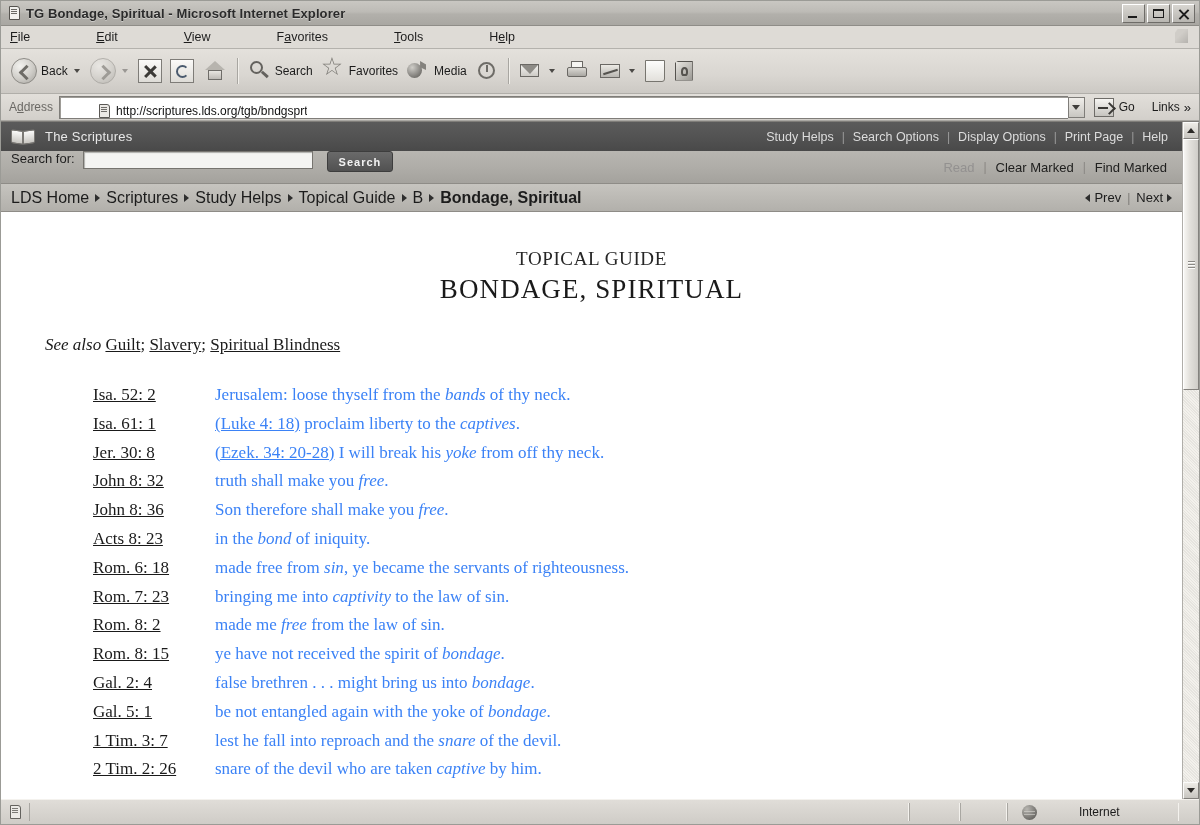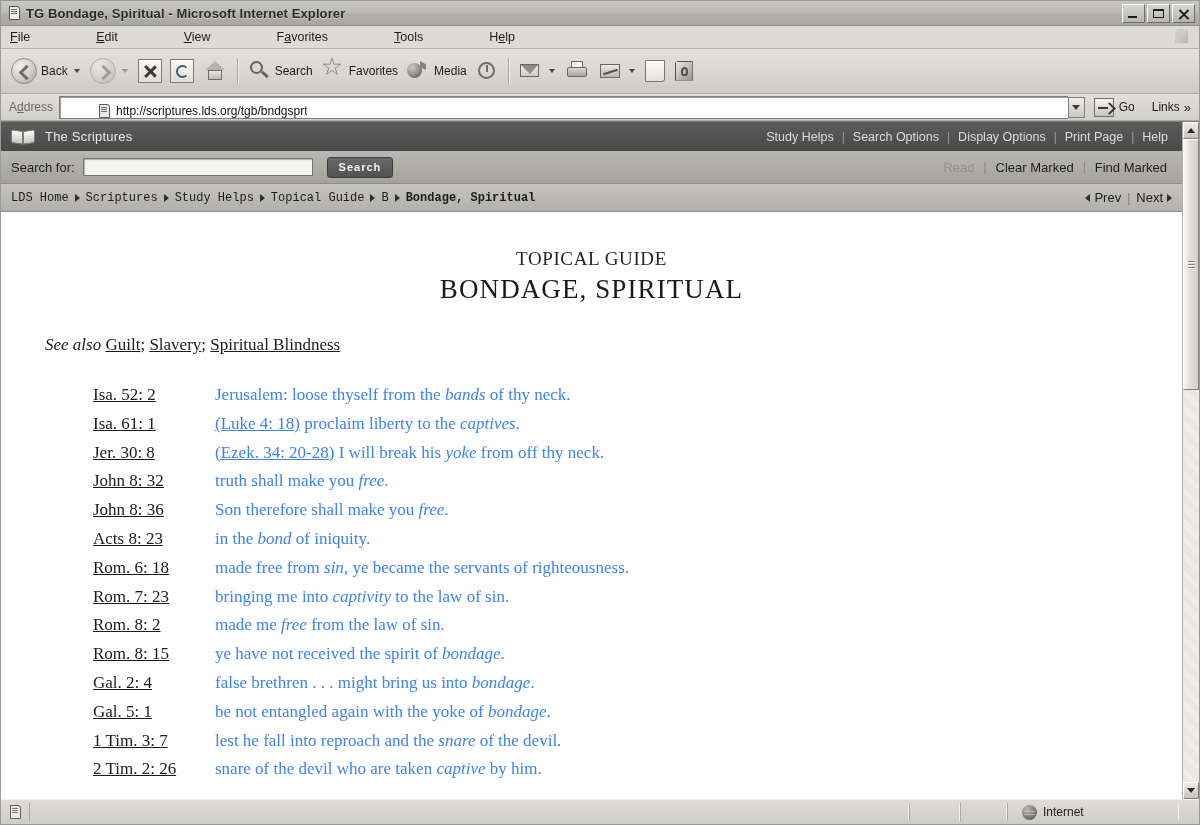--- a/index.html
+++ b/index.html
@@ -417,21 +417,21 @@
   .hdr-link {
     font-size: 12.5px; color: #dcdcdc;
     padding: 0 8px; white-space: nowrap; cursor: pointer;
   }
   .hdr-div { color: #9a9a9a; font-size: 12px; }
 
   
   .search-row {
     height: 32px; flex: 0 0 32px;
     background: linear-gradient(to bottom, #b8b6b1 0%, #aeaca7 55%, #a4a29d 100%);
-    display: flex; align-items: center;
+    display: flex; 
     padding: 0 6px 0 10px;
     border-bottom: 1px solid #8e8c87;
   }
   .search-label {
     font-size: 13px; color: #1e1e1e; margin-right: 8px; white-space: nowrap;
   }
   .search-input {
     width: 230px; height: 18px;
     background: #f4f4f2;
     border: 1px solid #76746f;
@@ -462,22 +462,22 @@
 
   
   .crumb-row {
     height: 27px; flex: 0 0 27px;
     background: linear-gradient(to bottom, #c6c4bf 0%, #bbb9b4 55%, #b2b0ab 100%);
     display: flex; align-items: center;
     padding: 0 6px 0 10px;
     border-bottom: 1px solid #8e8c87;
   }
   .crumb {
-    font-size: 12px; color: #1c1c1c;
-    white-space: nowrap; cursor: pointer; font-family: Liberation Mono, monospace;
+    font-size: 16px; color: #1c1c1c;
+    white-space: nowrap; cursor: pointer;
   }
   .crumb.current { font-weight: bold; cursor: default; }
   .crumb-sep {
     margin: 0 6px;
     width: 0; height: 0; flex: 0 0 auto;
     border-top: 4px solid transparent;
     border-bottom: 4px solid transparent;
     border-left: 5px solid #2e2e2e;
   }
   .crumb-spacer { flex: 1 1 auto; }
@@ -621,20 +621,21 @@
   }
   .st-icon::after {
     content: ""; position: absolute; left: 5px; top: 4px;
     width: 6px; height: 1px; background: #7b7975;
     box-shadow: 0 2px 0 #7b7975, 0 4px 0 #7b7975;
   }
   .st-panel {
     height: 18px;
     border-left: 1px solid #a9a7a2;
     box-shadow: -1px 0 0 #f4f2ee inset;
+    gap: 36px;
   }
   .st-main { flex: 1 1 auto; }
   .st-small { width: 50px; flex: 0 0 50px; }
   .st-med { width: 46px; flex: 0 0 46px; }
   .st-zone {
     width: 172px; flex: 0 0 172px;
     display: flex; align-items: center;
     padding-left: 14px;
     box-sizing: border-box;
   }

